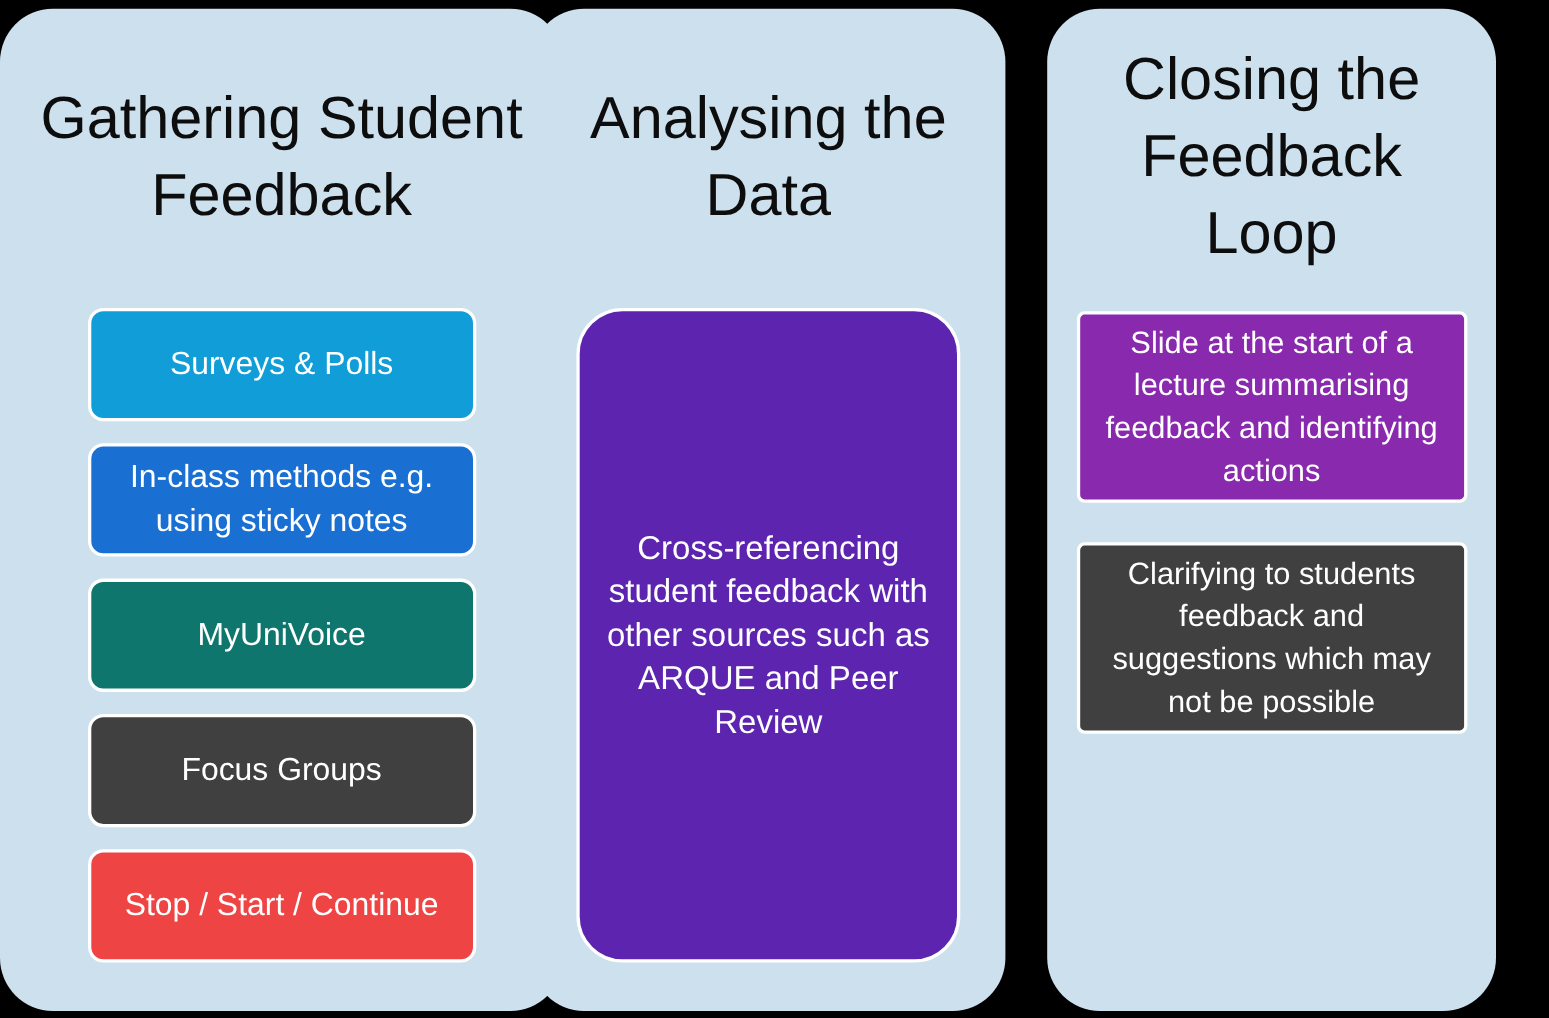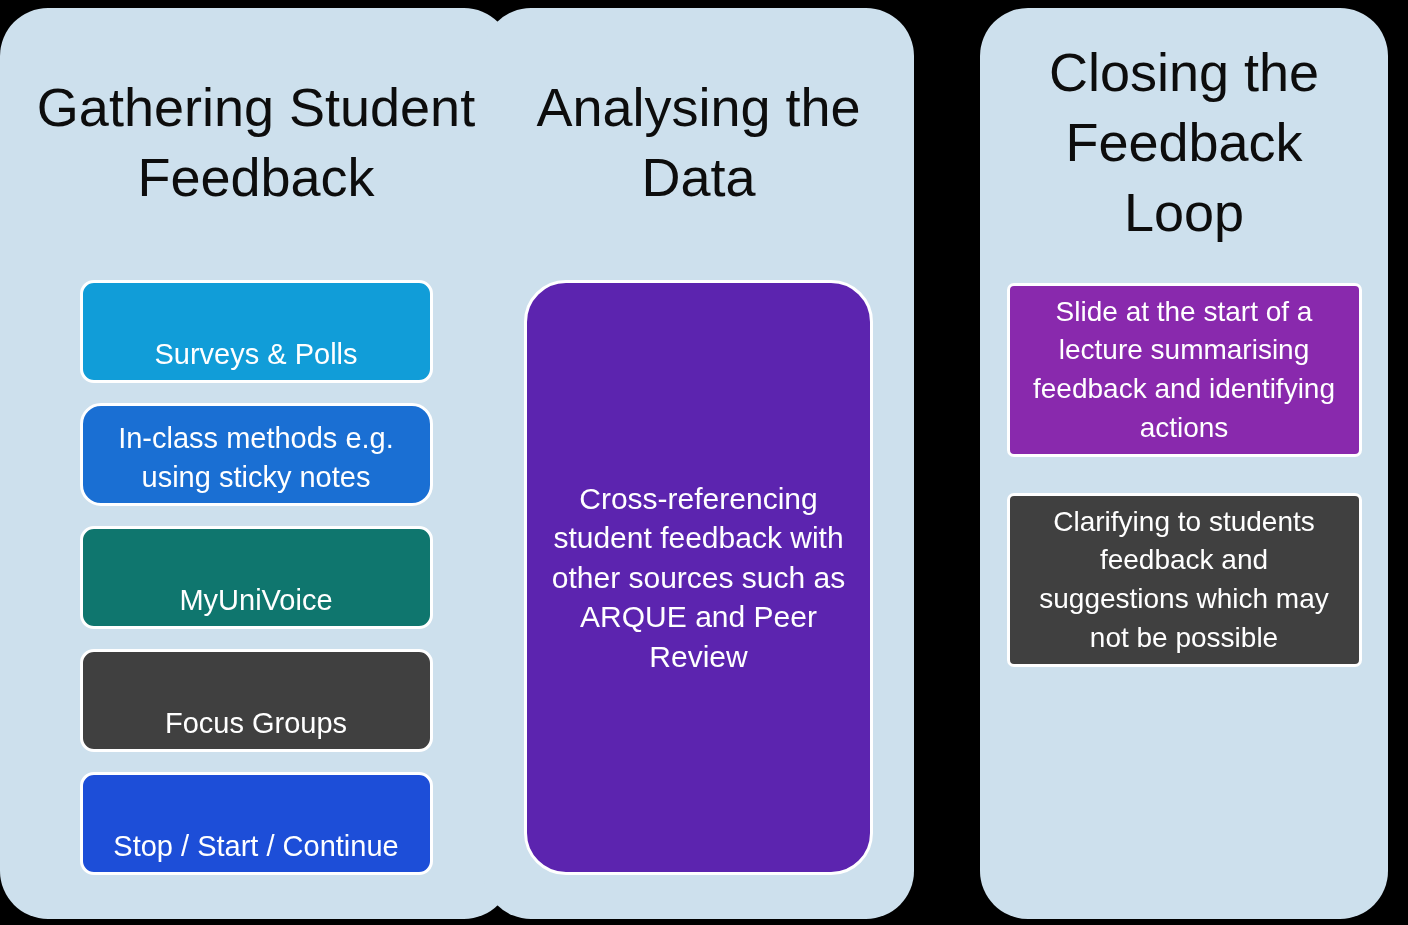--- a/index.html
+++ b/index.html
@@ -14,21 +14,21 @@
 
   .panel {
     position: absolute;
     top: 8px;
     height: 911px;
     background: #cde0ed;
     border-radius: 48px;
   }
   .panel-col1 { left: 0px;   width: 512px; }
   .panel-col2 { left: 483px; width: 431px; }
-  .panel-col3 { left: 952px; width: 408px; margin-left: 28px; }
+  .panel-col3 { left: 952px; width: 408px; }
 
   .title-area {
     position: absolute;
     top: 0; left: 0; right: 0;
     height: 268px;
     display: flex;
     align-items: center;
     justify-content: center;
   }
   .panel-title {
@@ -59,21 +59,20 @@
     padding: 6px 16px;
     line-height: 1.35;
   }
 
   .panel-col1 .box {
     width: 353px;
     height: 103px;
     border-radius: 14px;
     margin-bottom: 20px;
     font-size: 29px;
-    align-items: flex-end;
   }
 
   .panel-col2 .box {
     width: 349px;
     height: 595px;
     border-radius: 42px;
     font-size: 30px;
     line-height: 1.32;
     padding: 6px 20px;
   }
@@ -96,30 +95,30 @@
 <div class="stage">
 
   <div class="panel panel-col1">
     <div class="title-area">
       <div class="panel-title">Gathering Student Feedback</div>
     </div>
     <div class="boxes">
       <div class="box" style="background: rgb(17, 157, 216);">
         <span>Surveys &amp; Polls</span>
       </div>
-      <div class="box" style="background: rgb(26, 111, 211); border-radius: 21px;">
+      <div class="box" style="background: rgb(26, 111, 211);">
         <span>In-class methods e.g. using sticky notes</span>
       </div>
       <div class="box" style="background: #0f766e;">
         <span>MyUniVoice</span>
       </div>
       <div class="box" style="background: #404040;">
         <span>Focus Groups</span>
       </div>
-      <div class="box" style="background: #1d4ed8;">
+      <div class="box" style="background: #ef4444;">
         <span>Stop / Start / Continue</span>
       </div>
     </div>
   </div>
 
   <div class="panel panel-col2">
     <div class="title-area">
       <div class="panel-title">Analysing the Data</div>
     </div>
     <div class="boxes">

